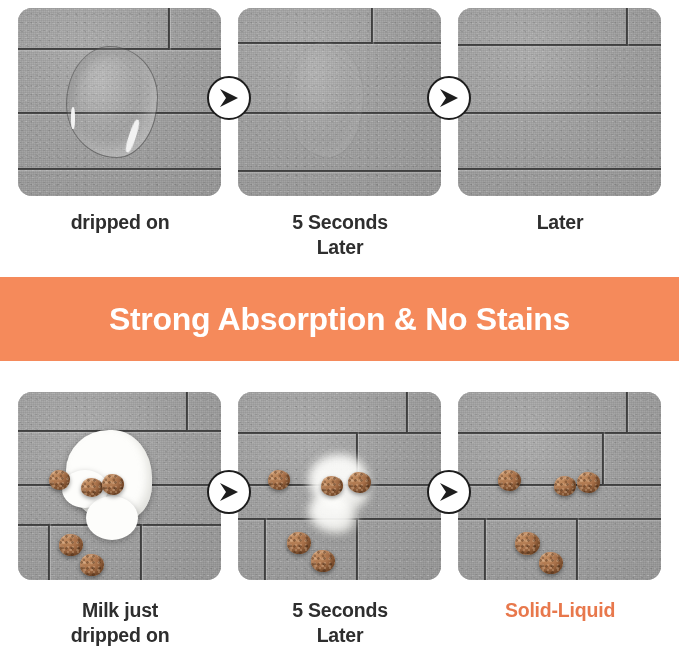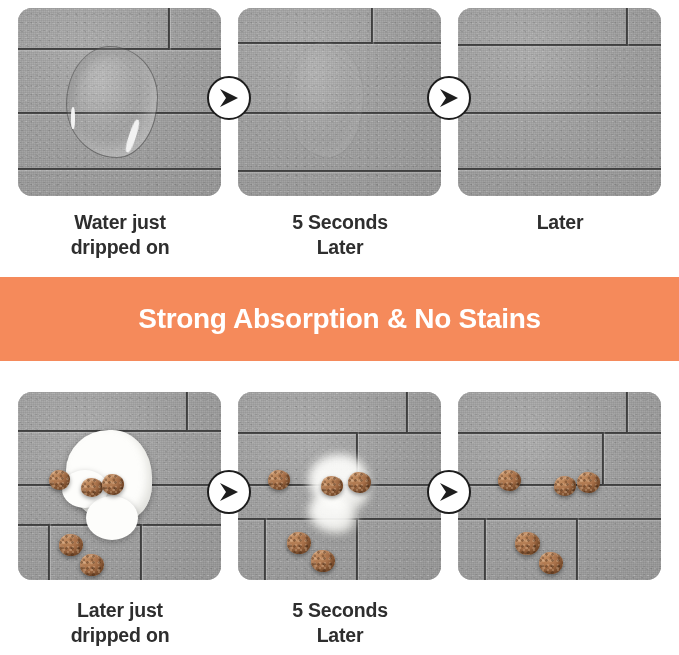--- a/index.html
+++ b/index.html
@@ -130,21 +130,21 @@
   .caption.c1{ margin-left:10px; }
   .caption.accent{ color:#e8784c; }
 
   
   .banner{
     position:absolute; left:0; width:679px;
     background:#f58a5b;
     display:flex; align-items:center; justify-content:center;
   }
   .banner-text{
-    color:#ffffff; font-size:28px; font-weight:bold;
+    color:#ffffff; font-size:32px; font-weight:bold;
     letter-spacing:-.3px; white-space:nowrap;
   }
 </style>
 </head>
 <body>
 
 <div class="page">
 
   <div class="panel-row" style="top:8px;height:188px;">
 
@@ -188,21 +188,20 @@
   <div class="arrow-badge" style="left:427px;top:76px;">
     <span>
       <svg width="22" height="20" viewBox="0 0 22 20" aria-hidden="true">
         <path d="M2 1 L20 10 L2 19 L8 10 Z" fill="#1d1d1d"></path>
       </svg>
     </span>
   </div>
 
   <div class="caption-row" style="top:210px;">
     <div class="caption c1">
-      <div>Water just</div>
       <div>dripped on</div>
     </div>
     <div class="caption">
       <div>5 Seconds</div>
       <div>Later</div>
     </div>
     <div class="caption">
       <div>Later</div>
     </div>
   </div>
@@ -282,24 +281,25 @@
   <div class="arrow-badge" style="left:427px;top:470px;">
     <span>
       <svg width="22" height="20" viewBox="0 0 22 20" aria-hidden="true">
         <path d="M2 1 L20 10 L2 19 L8 10 Z" fill="#1d1d1d"></path>
       </svg>
     </span>
   </div>
 
   <div class="caption-row" style="top:598px;">
     <div class="caption c1">
-      <div>Later just</div>
+      <div>Milk just</div>
       <div>dripped on</div>
     </div>
     <div class="caption">
       <div>5 Seconds</div>
       <div>Later</div>
     </div>
     <div class="caption accent">
+      <div>Solid-Liquid</div>
     </div>
   </div>
 
 </div>
 
 </body></html>

